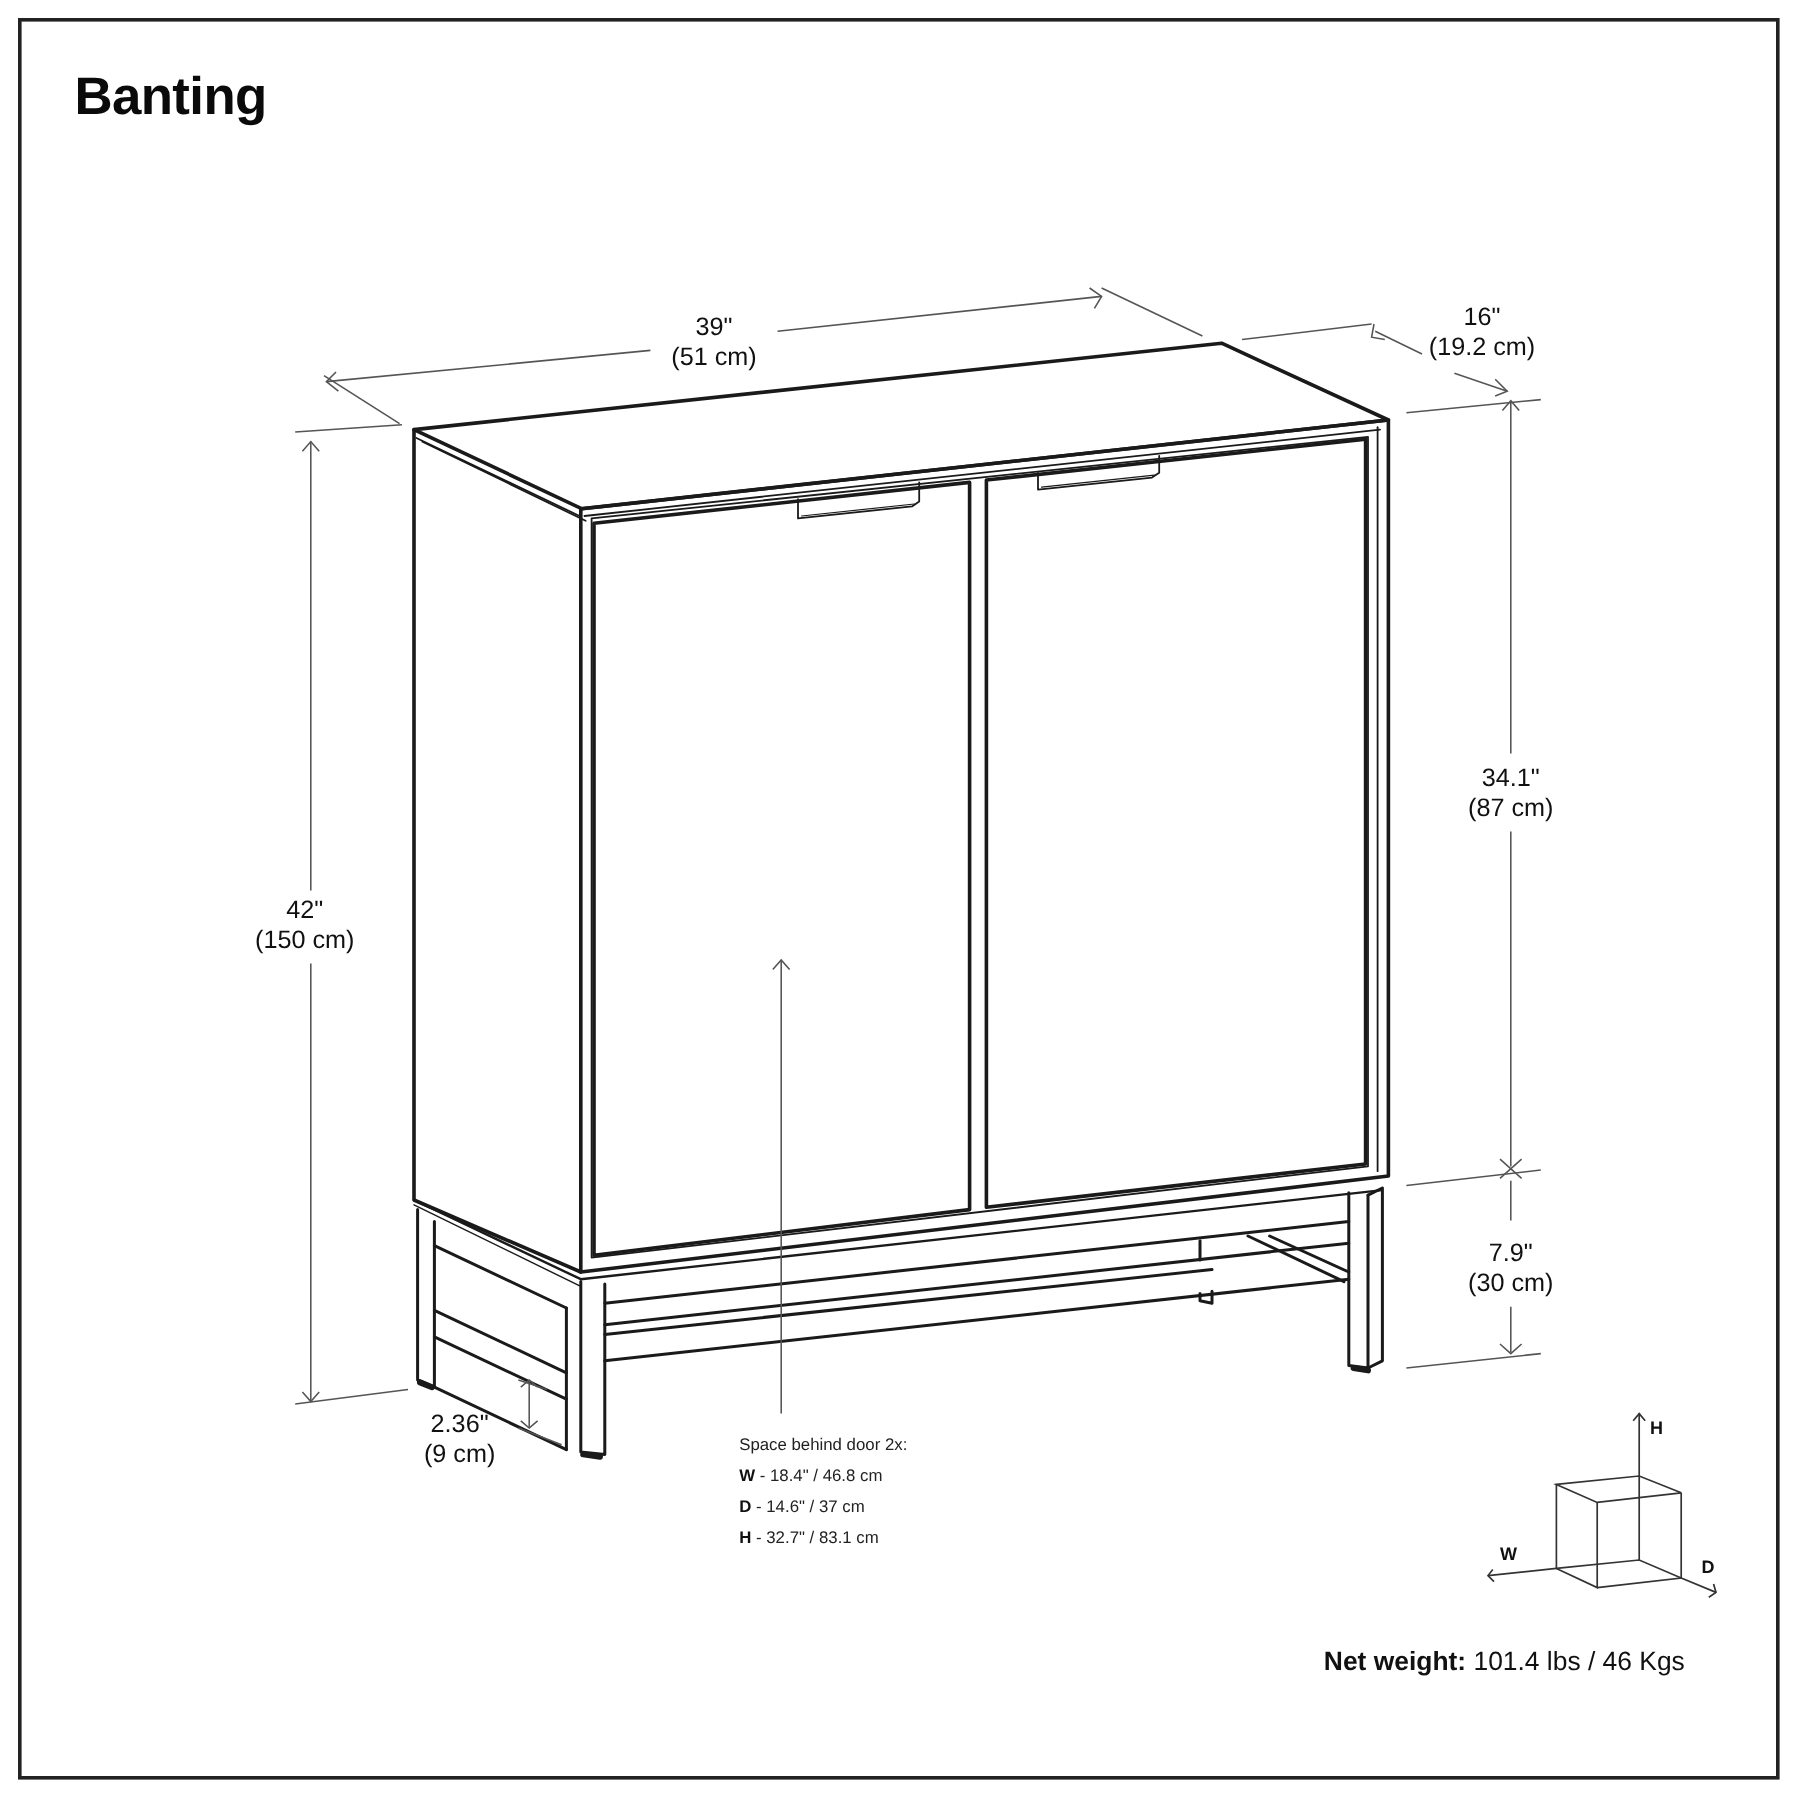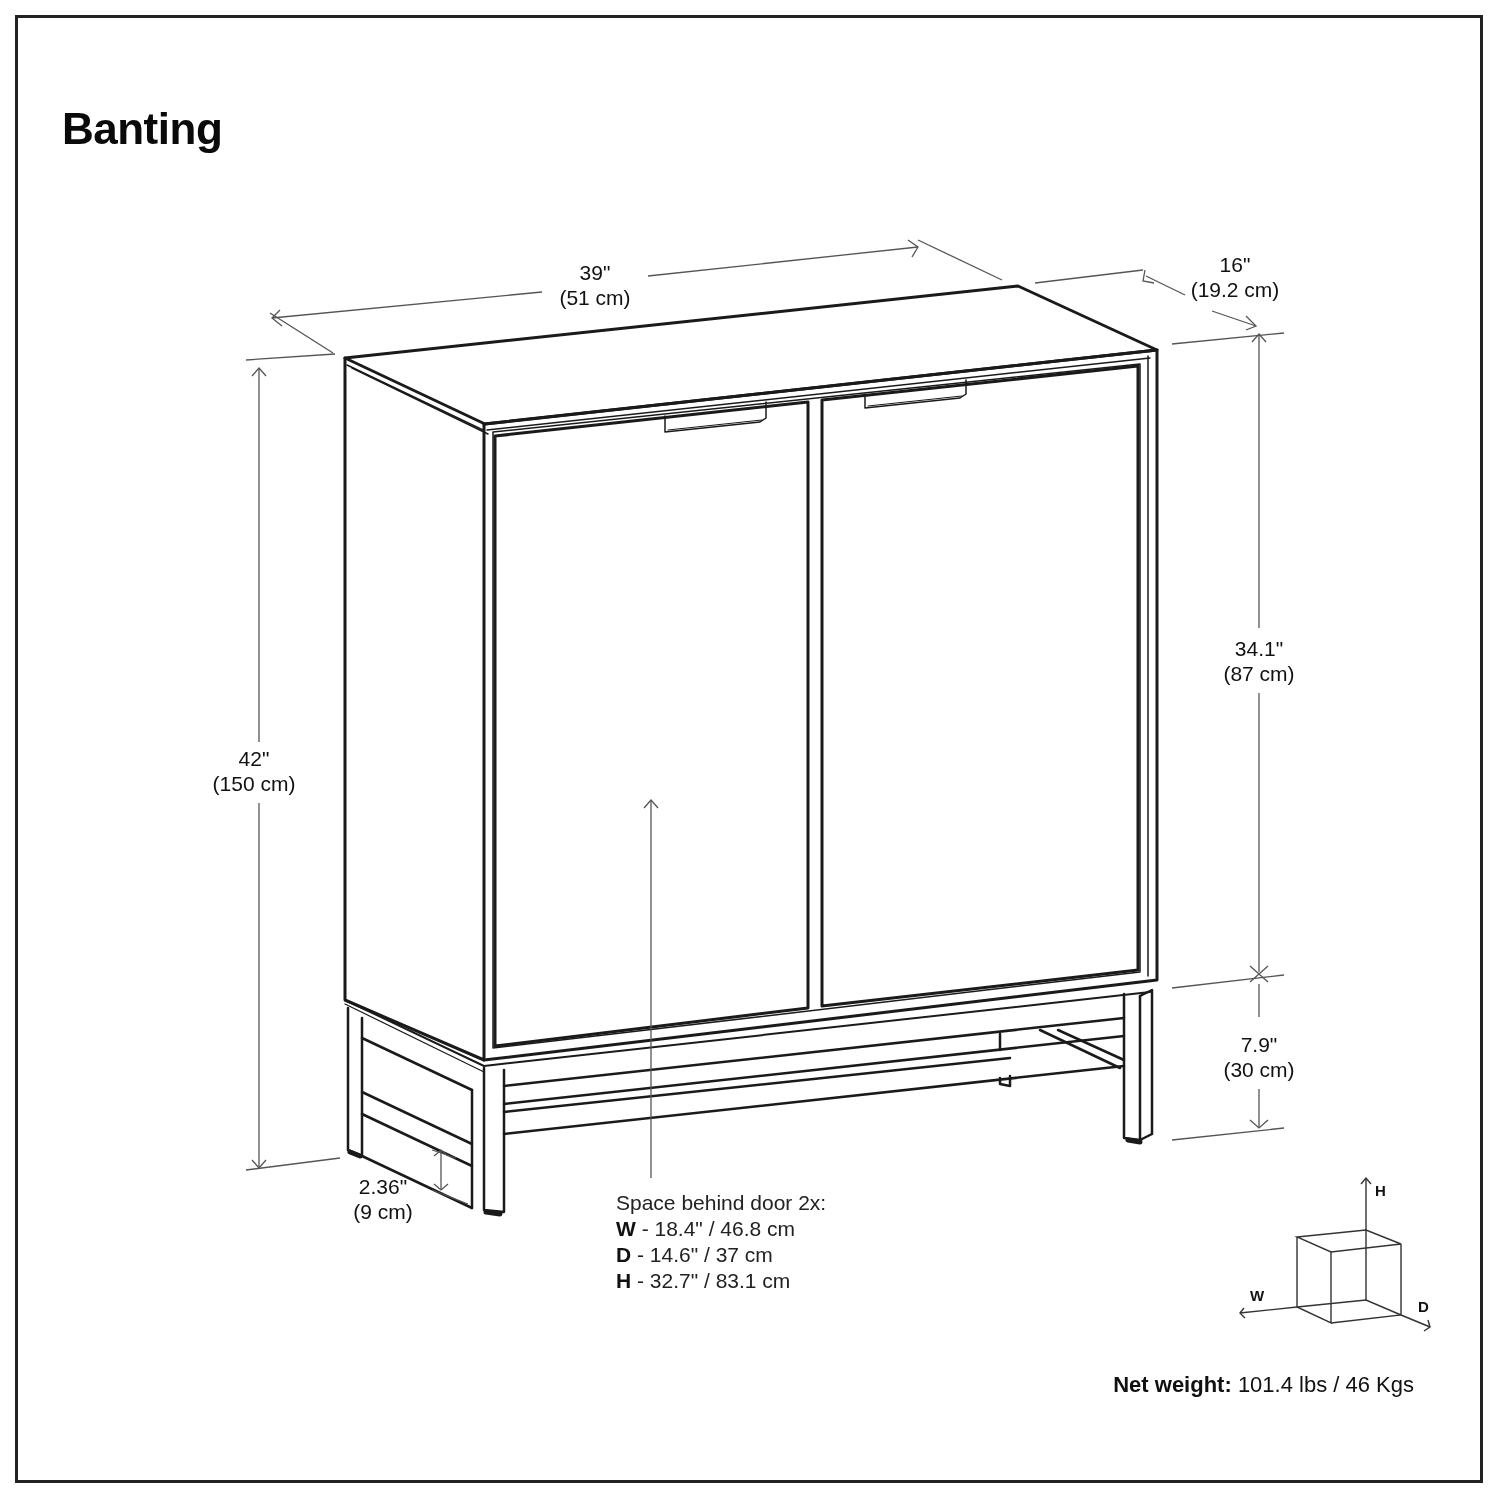--- a/index.html
+++ b/index.html
@@ -1,30 +1,30 @@
 <!DOCTYPE html>
 <html><head>
   <meta charset="utf-8">
   <style>
     html, body { margin: 0; padding: 0; background: #ffffff; }
     body { width: 1500px; height: 1500px; position: relative; overflow: hidden;
            font-family: "Liberation Sans", "DejaVu Sans", sans-serif; color: #111; }
     .frame { position: absolute; left: 15px; top: 15px; width: 1468px; height: 1468px;
              border: 3px solid #222; box-sizing: border-box; }
     .title { position: absolute; left: 62px; top: 54px; font-weight: 700; font-size: 44px;
-             line-height: 54px; letter-spacing: -0.5px; color: #0a0a0a; margin-top: 48px; }
+             line-height: 54px; letter-spacing: -0.5px; color: #0a0a0a; }
     .title div { white-space: nowrap; }
     svg.drawing { position: absolute; left: 0; top: 0; }
     .dim { position: absolute; text-align: center; font-size: 21px; line-height: 25px;
            color: #111; white-space: nowrap; transform: translateX(-50%); background: #fff; padding: 0 4px; }
-    .space-note { position: absolute; left: 616px; top: 1190px; font-size: 21px; line-height: 26px;
+    .space-note { position: absolute; left: 616px; top: 1190px; font-size: 14px; line-height: 26px;
                   color: #222; white-space: nowrap; }
     .space-note b { font-weight: 700; color: #111; }
     .axis-label { position: absolute; font-size: 15px; font-weight: 700; color: #111; }
-    .weight { position: absolute; right: 86px; top: 1044px; font-size: 22px; white-space: nowrap; color: #111; }
+    .weight { position: absolute; right: 96px; top: 1044px; font-size: 22px; white-space: nowrap; color: #111; }
     .weight b { font-weight: 700; }
   </style>
 </head>
 <body>
 
 <div class="frame"></div>
 
 <div class="title">
   <div>Banting</div>
 </div>

